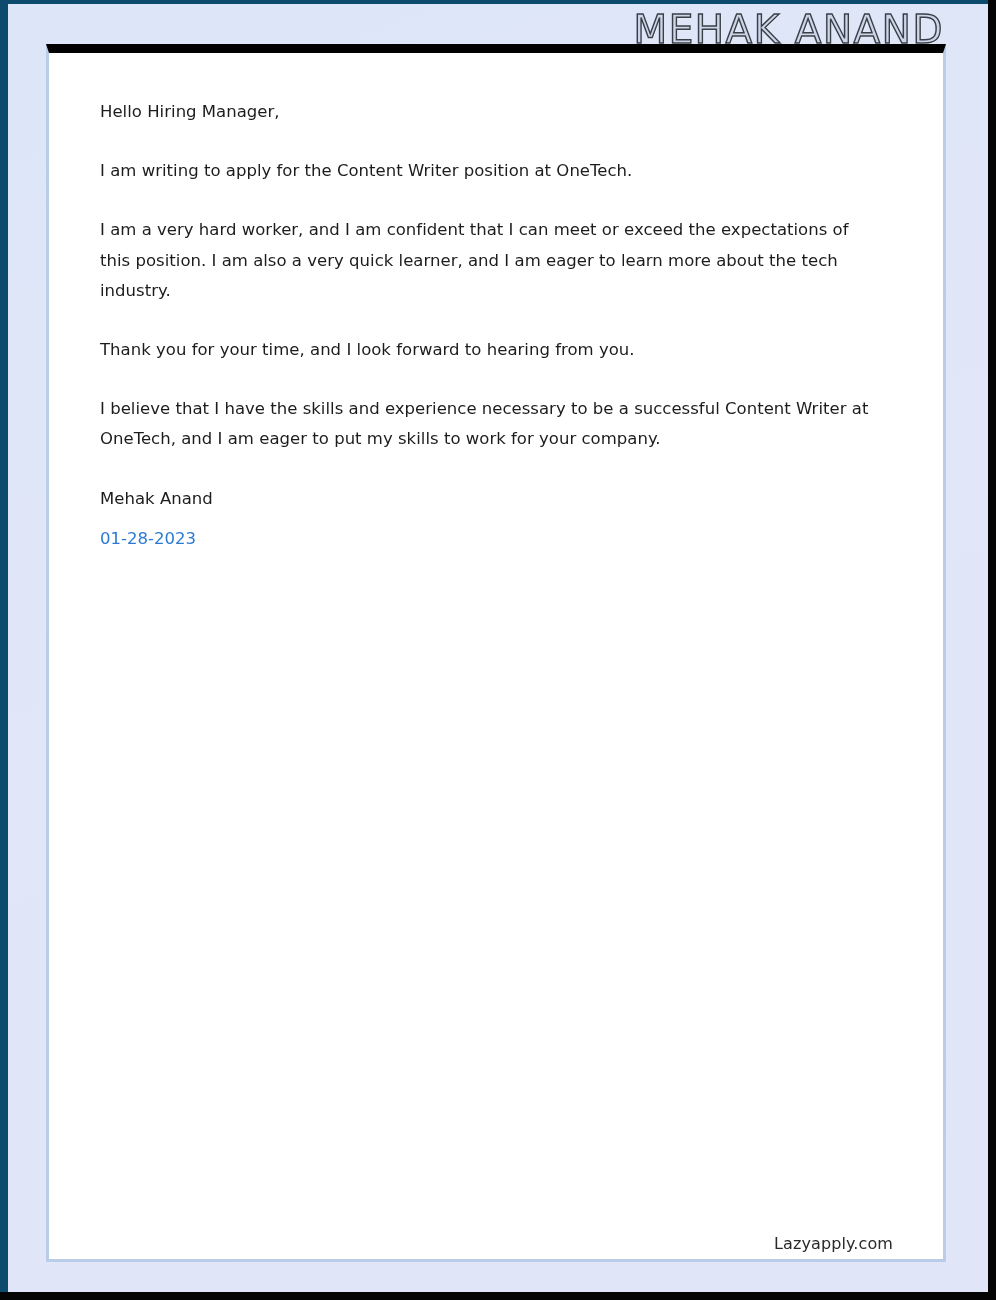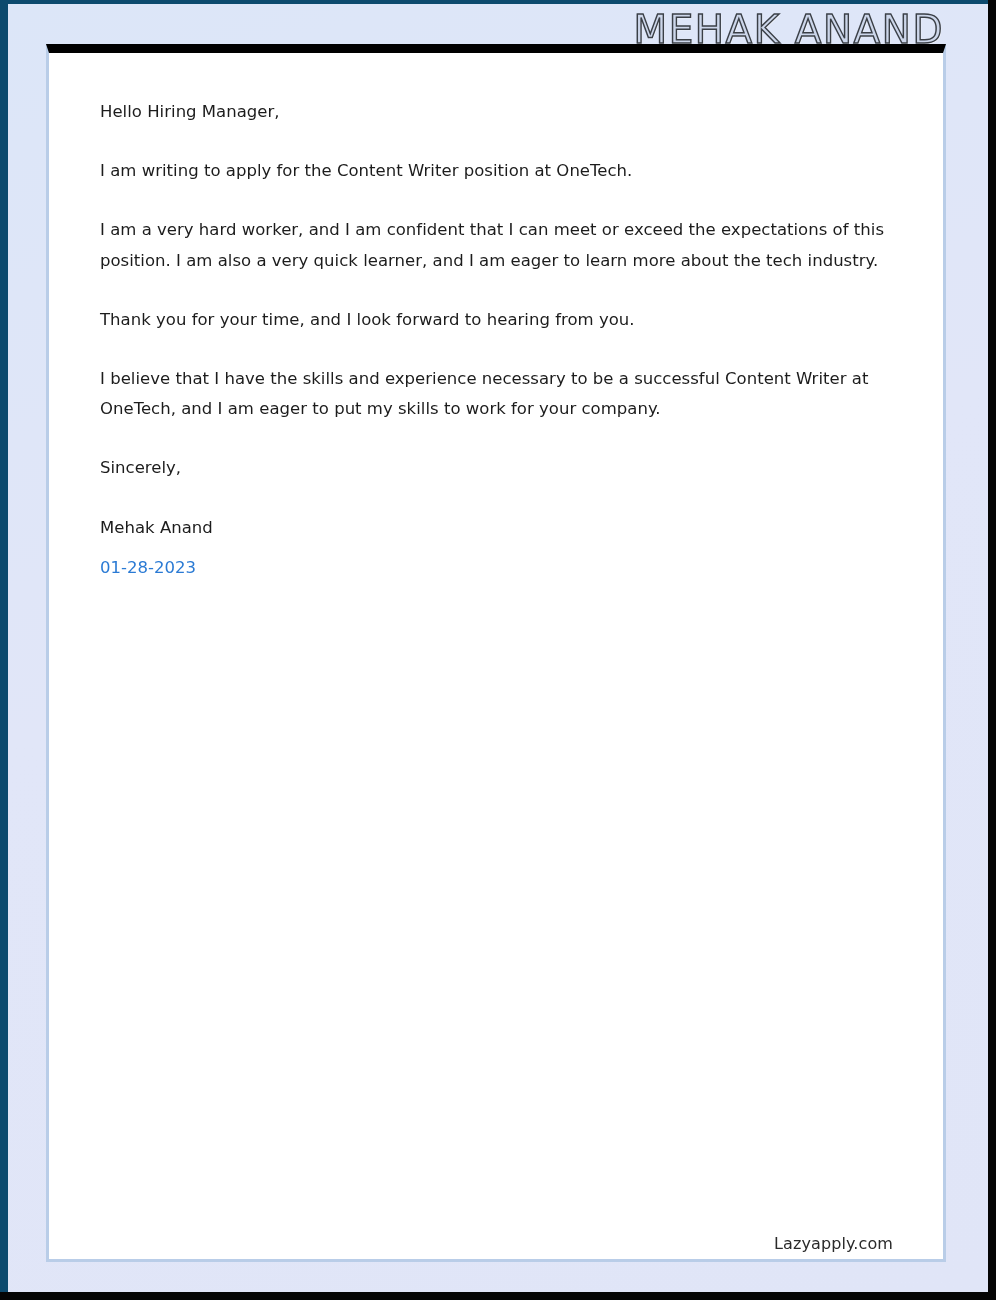--- a/index.html
+++ b/index.html
@@ -94,21 +94,21 @@
     border-bottom: 3px solid #b9cde8;
     box-sizing: border-box;
     z-index: 4;
   }
 
   .sheet-inner {
     position: relative;
     width: 100%;
     height: 100%;
     box-sizing: border-box;
-    padding: 44px 38px 0 51px;
+    padding: 44px 68px 0 51px;
   }
 
   
   .letter-body {
     font-family: "DejaVu Sans", sans-serif;
     font-size: 16.5px;
     line-height: 30.2px;
     color: #1c1c1c;
     letter-spacing: 0.02px;
   }
@@ -159,21 +159,20 @@
 
         <p>I am writing to apply for the Content Writer position at OneTech.</p>
 
 
         <p>I am a very hard worker, and I am confident that I can meet or exceed the expectations of this position. I am also a very quick learner, and I am eager to learn more about the tech industry.</p>
 
         <p>Thank you for your time, and I look forward to hearing from you.</p>
 
         <p>I believe that I have the skills and experience necessary to be a successful Content Writer at OneTech, and I am eager to put my skills to work for your company.</p>
 
-        <p>Sincerely,</p>
 
         <p class="tight" style="margin-bottom:10px;">Mehak Anand</p>
 
         <p class="signoff-date">01-28-2023</p>
 
       </div>
 
       <div class="sheet-footer">Lazyapply.com</div>
 
     </div>

